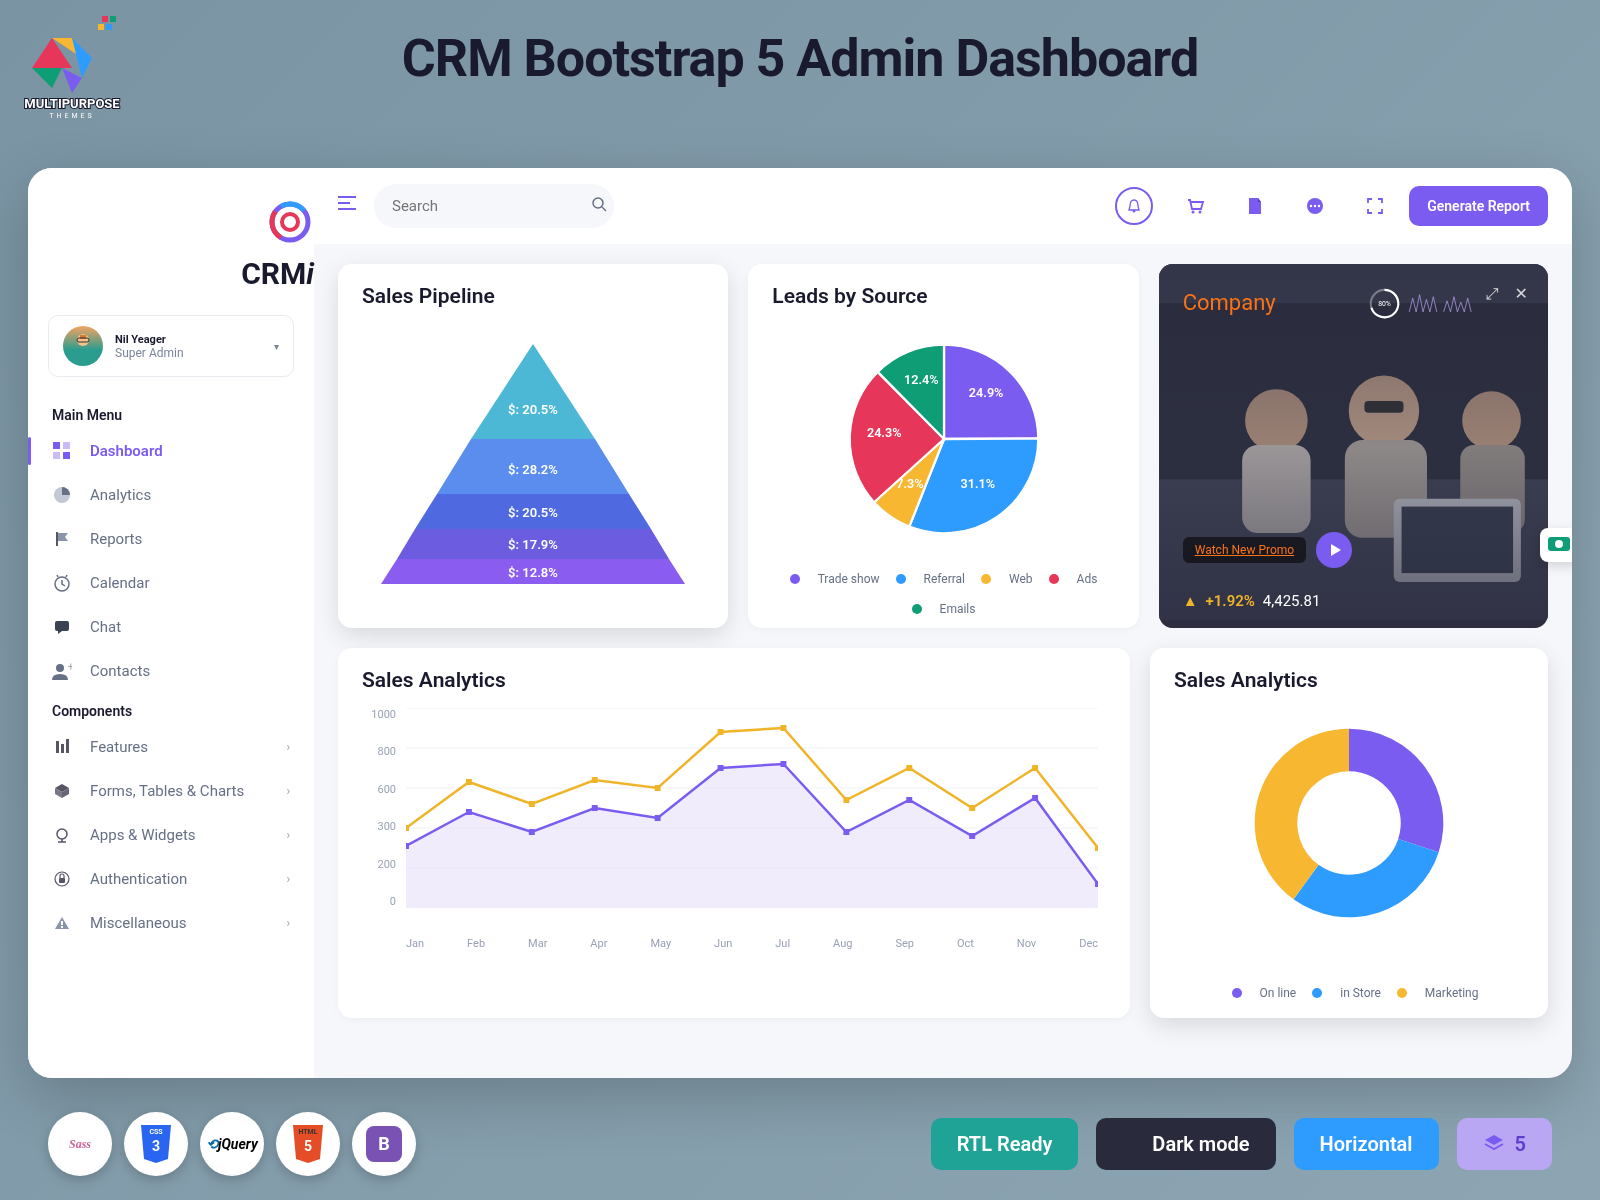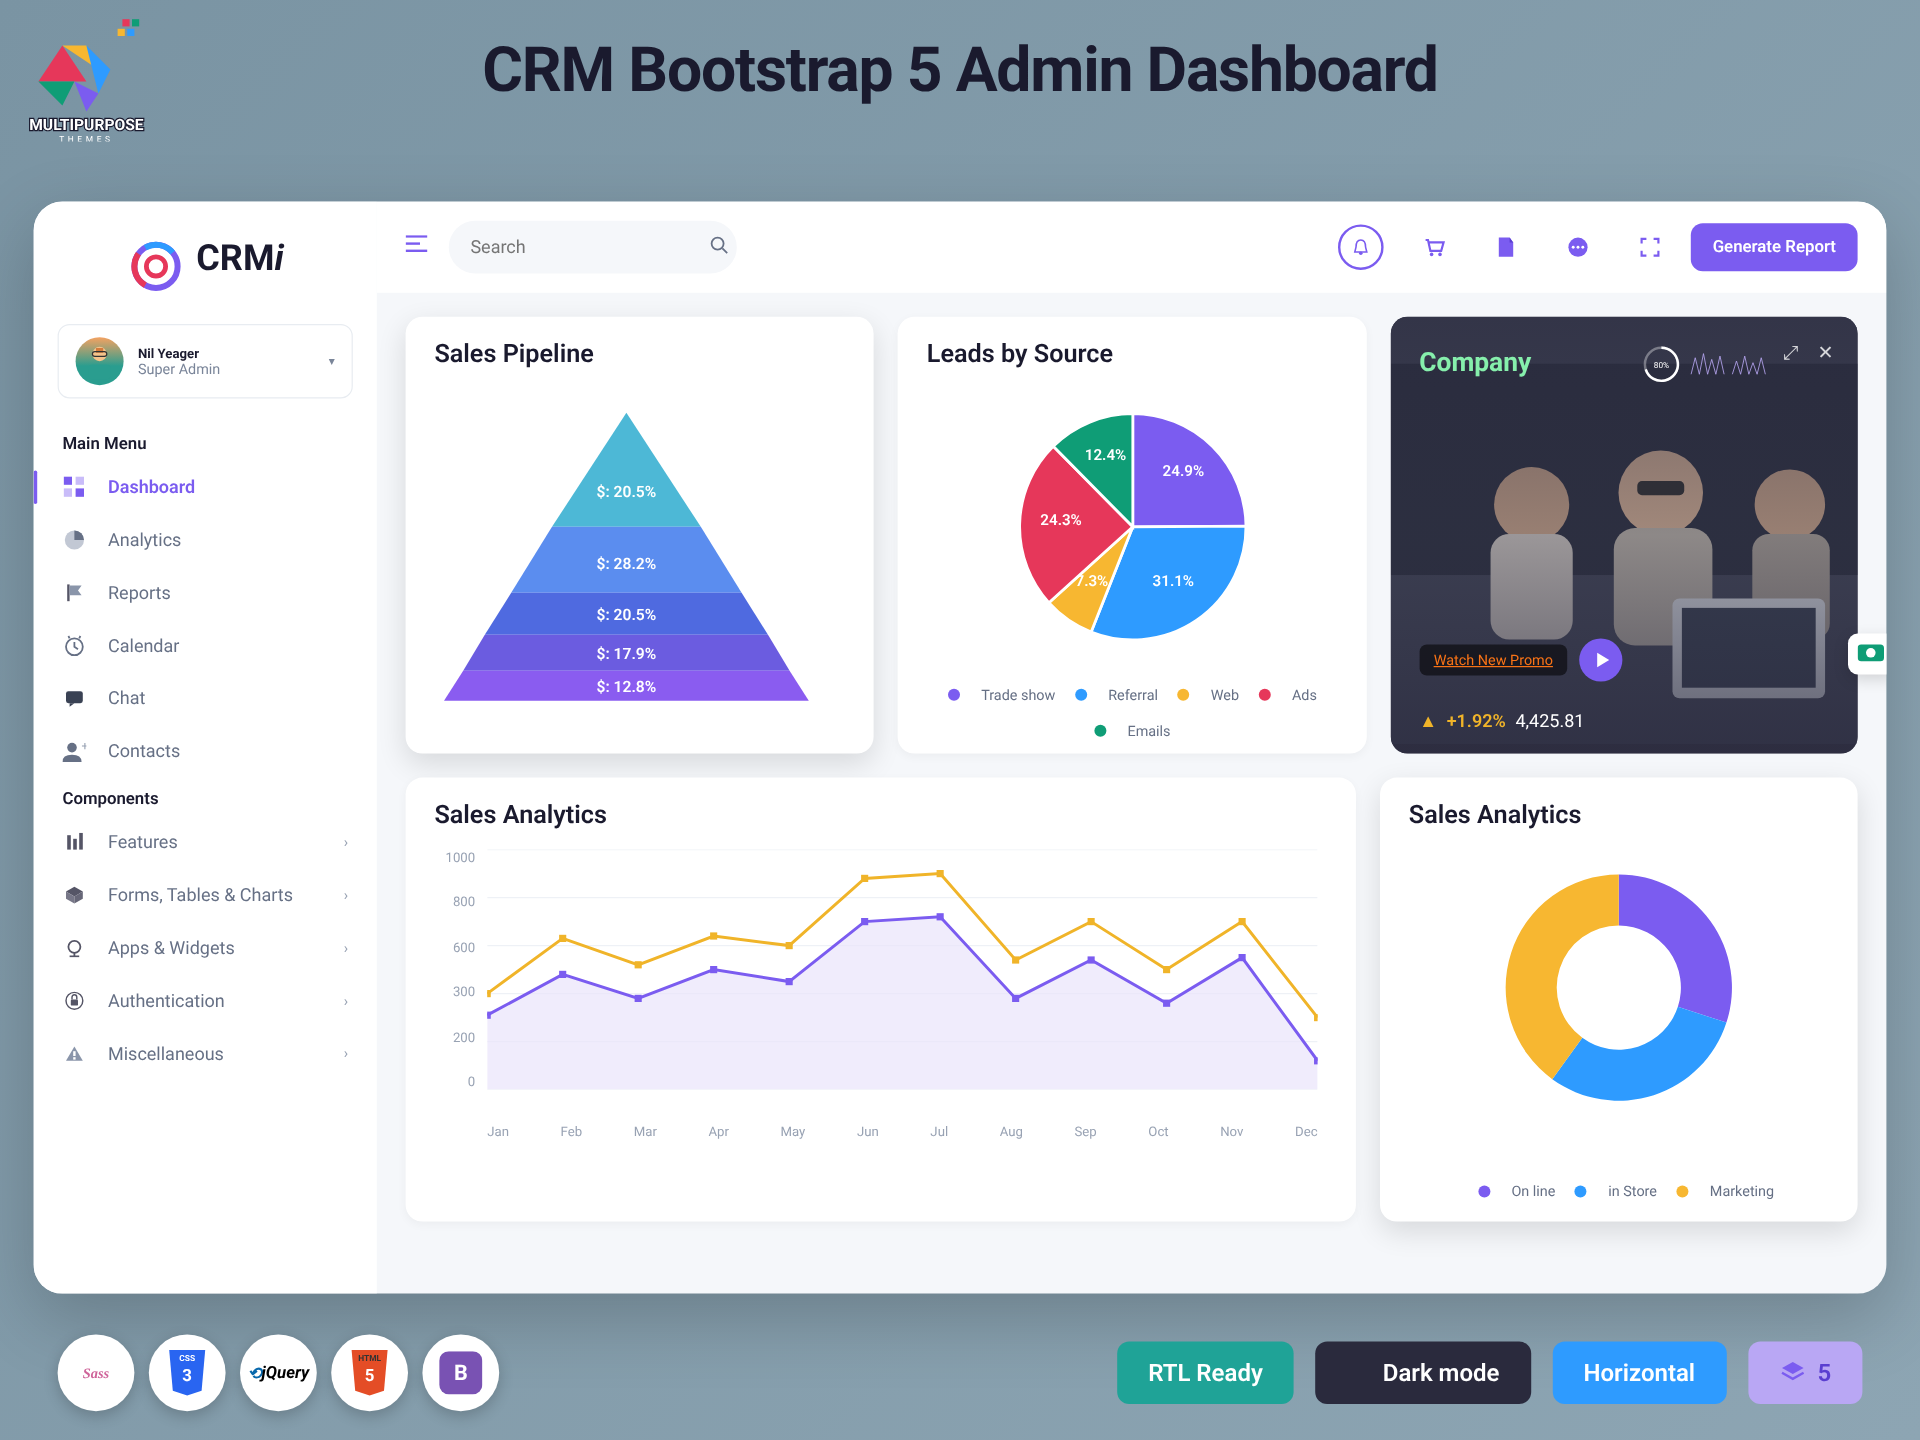--- a/index.html
+++ b/index.html
@@ -2,21 +2,21 @@
 <html><head>
 <meta charset="utf-8">
 <style>
 * { margin: 0; padding: 0; box-sizing: border-box; font-family: -apple-system, BlinkMacSystemFont, 'Segoe UI', Roboto, sans-serif; }
 body { width: 1600px; height: 1200px; background: linear-gradient(135deg, #7a94a3 0%, #8da5b3 100%); overflow: hidden; position: relative; }
 .promo-logo { position: absolute; top: 8px; left: 12px; width: 120px; }
 .promo-logo svg { width: 100%; }
 .promo-title { position: absolute; top: 28px; left: 50%; transform: translateX(-50%); font-size: 52px; font-weight: 700; color: #1a1a2e; letter-spacing: -1px; }
 .app-window { position: absolute; top: 168px; left: 28px; width: 1544px; height: 910px; background: #f5f7fa; border-radius: 24px; overflow: hidden; display: flex; box-shadow: 0 20px 60px rgba(0,0,0,0.2); }
 .sidebar { width: 286px; background: #fff; height: 100%; padding: 20px 0; display: flex; flex-direction: column; }
-.brand { display: flex; align-items: flex-start; justify-content: center; gap: 10px; padding: 10px 0 24px; }
+.brand { display: flex; align-items: flex-end; justify-content: center; gap: 10px; padding: 10px 0 24px; flex-direction: column; }
 .brand-logo { width: 48px; height: 48px; }
 .brand-name { font-size: 30px; font-weight: 700; color: #1a1a2e; }
 .brand-name em { font-style: italic; font-weight: 700; }
 .user-card { margin: 0 20px 20px; border: 1px solid #e8ecf1; border-radius: 10px; padding: 10px 14px; display: flex; align-items: center; gap: 12px; position: relative; }
 .avatar { width: 40px; height: 40px; border-radius: 50%; background: linear-gradient(180deg, #f4a261 0%, #2a9d8f 60%); display: flex; align-items: center; justify-content: center; font-size: 20px; }
 .user-info .uname { font-weight: 700; color: #1a1a2e; font-size: 11px; }
 .user-info .urole { font-size: 12px; color: #7a8599; }
 .user-caret { position: absolute; right: 14px; top: 50%; transform: translateY(-50%); color: #7a8599; font-size: 10px; }
 .menu-section { padding: 10px 24px 6px; font-size: 14px; font-weight: 600; color: #1a1a2e; }
 .menu-item { display: flex; align-items: center; gap: 18px; padding: 12px 24px; color: #667085; font-size: 15px; cursor: pointer; position: relative; }
@@ -36,34 +36,34 @@
 .ticon.ring { width: 38px; height: 38px; border: 2px solid #7b5cf0; border-radius: 50%; color:#7b5cf0; }
 .gen-btn { background: #7b5cf0; color: #fff; border: none; padding: 12px 18px; border-radius: 10px; font-size: 14px; font-weight: 600; cursor: pointer; }
 .content { flex: 1; padding: 20px 24px; overflow: hidden; }
 .row { display: flex; gap: 20px; }
 .card { background: #fff; border-radius: 14px; padding: 20px 24px; box-shadow: 0 2px 8px rgba(0,0,0,0.04); }
 .card-title { font-size: 21px; font-weight: 600; color: #1a1a2e; margin-bottom: 16px; }
 .sales-pipeline { width: 398px; height: 364px; box-shadow: 0 8px 24px rgba(0,0,0,0.12); }
 .leads { width: 398px; height: 364px; }
 .company { width: 398px; height: 364px; background: #3a3a4a; border-radius: 14px; overflow: hidden; position: relative; padding: 0; }
 .company-overlay { position: absolute; inset: 0; background: linear-gradient(180deg, rgba(40,40,60,0.6) 0%, rgba(40,40,60,0.3) 50%, rgba(40,40,60,0.7) 100%); }
-.company-title { position: absolute; top: 26px; left: 24px; color: #86efac; font-size: 22px; font-weight: 700; }
+.company-title { position: absolute; top: 26px; left: 24px; color: #f97316; font-size: 22px; font-weight: 400; }
 .company-stats { position: absolute; bottom: 18px; left: 24px; display: flex; align-items: center; gap: 8px; color: #fff; font-size: 15px; }
 .company-stats .pct { color: #f0b429; font-weight: 600; }
 .company-promo { position: absolute; bottom: 60px; left: 24px; display: flex; align-items: center; gap: 10px; }
 .promo-pill { background: rgba(0,0,0,0.55); color: #f97316; padding: 6px 12px; border-radius: 6px; font-size: 12px; text-decoration: underline; }
 .play-btn { width: 36px; height: 36px; background: #7b5cf0; border-radius: 50%; display: flex; align-items: center; justify-content: center; cursor: pointer; }
 .play-btn::after { content: ''; border-left: 10px solid #fff; border-top: 6px solid transparent; border-bottom: 6px solid transparent; margin-left: 3px; }
 .company-top-icons { position: absolute; top: 20px; right: 20px; display: flex; gap: 16px; color: rgba(255,255,255,0.8); }
 .gauge-badge { position: absolute; top: 16px; right: 70px; width: 110px; height: 50px; }
 .company-scene { position: absolute; inset: 0; }
 .row2 { margin-top: 20px; display: flex; gap: 20px; }
 .analytics-line { flex: 1; height: 370px; }
 .analytics-donut { width: 398px; height: 370px; box-shadow: 0 8px 24px rgba(0,0,0,0.12); position: relative; }
-.pyramid-wrap { display: flex; align-items: flex-end; height: 270px; position: relative; }
+.pyramid-wrap { display: flex; justify-content: center; align-items: flex-end; height: 270px; position: relative; }
 .pie-wrap { display: flex; flex-direction: column; align-items: center; }
 .legend { display: flex; gap: 16px; justify-content: center; flex-wrap: wrap; margin-top: 18px; font-size: 12px; color: #667085; }
 .legend-item { display: flex; align-items: center; gap: 18px; }
 .legend-dot { width: 10px; height: 10px; border-radius: 50%; }
 .donut-legend { position: absolute; bottom: 18px; left: 12px; right: 0; }
 .line-chart { position: relative; height: 270px; margin-top: 10px; }
 .y-axis { position: absolute; left: 0; top: 0; height: 200px; width: 40px; display: flex; flex-direction: column; justify-content: space-between; font-size: 11px; color: #98a2b3; text-align: right; padding-right: 6px; }
 .x-axis { position: absolute; bottom: 28px; left: 44px; right: 8px; display: flex; justify-content: space-between; font-size: 11px; color: #98a2b3; }
 .plot-area { position: absolute; left: 44px; top: 0; right: 8px; height: 200px; }
 .cam-pill { position: absolute; right: -6px; top: 360px; background: #fff; border-radius: 8px 0 0 8px; padding: 6px 8px; box-shadow: 0 4px 12px rgba(0,0,0,0.15); }

